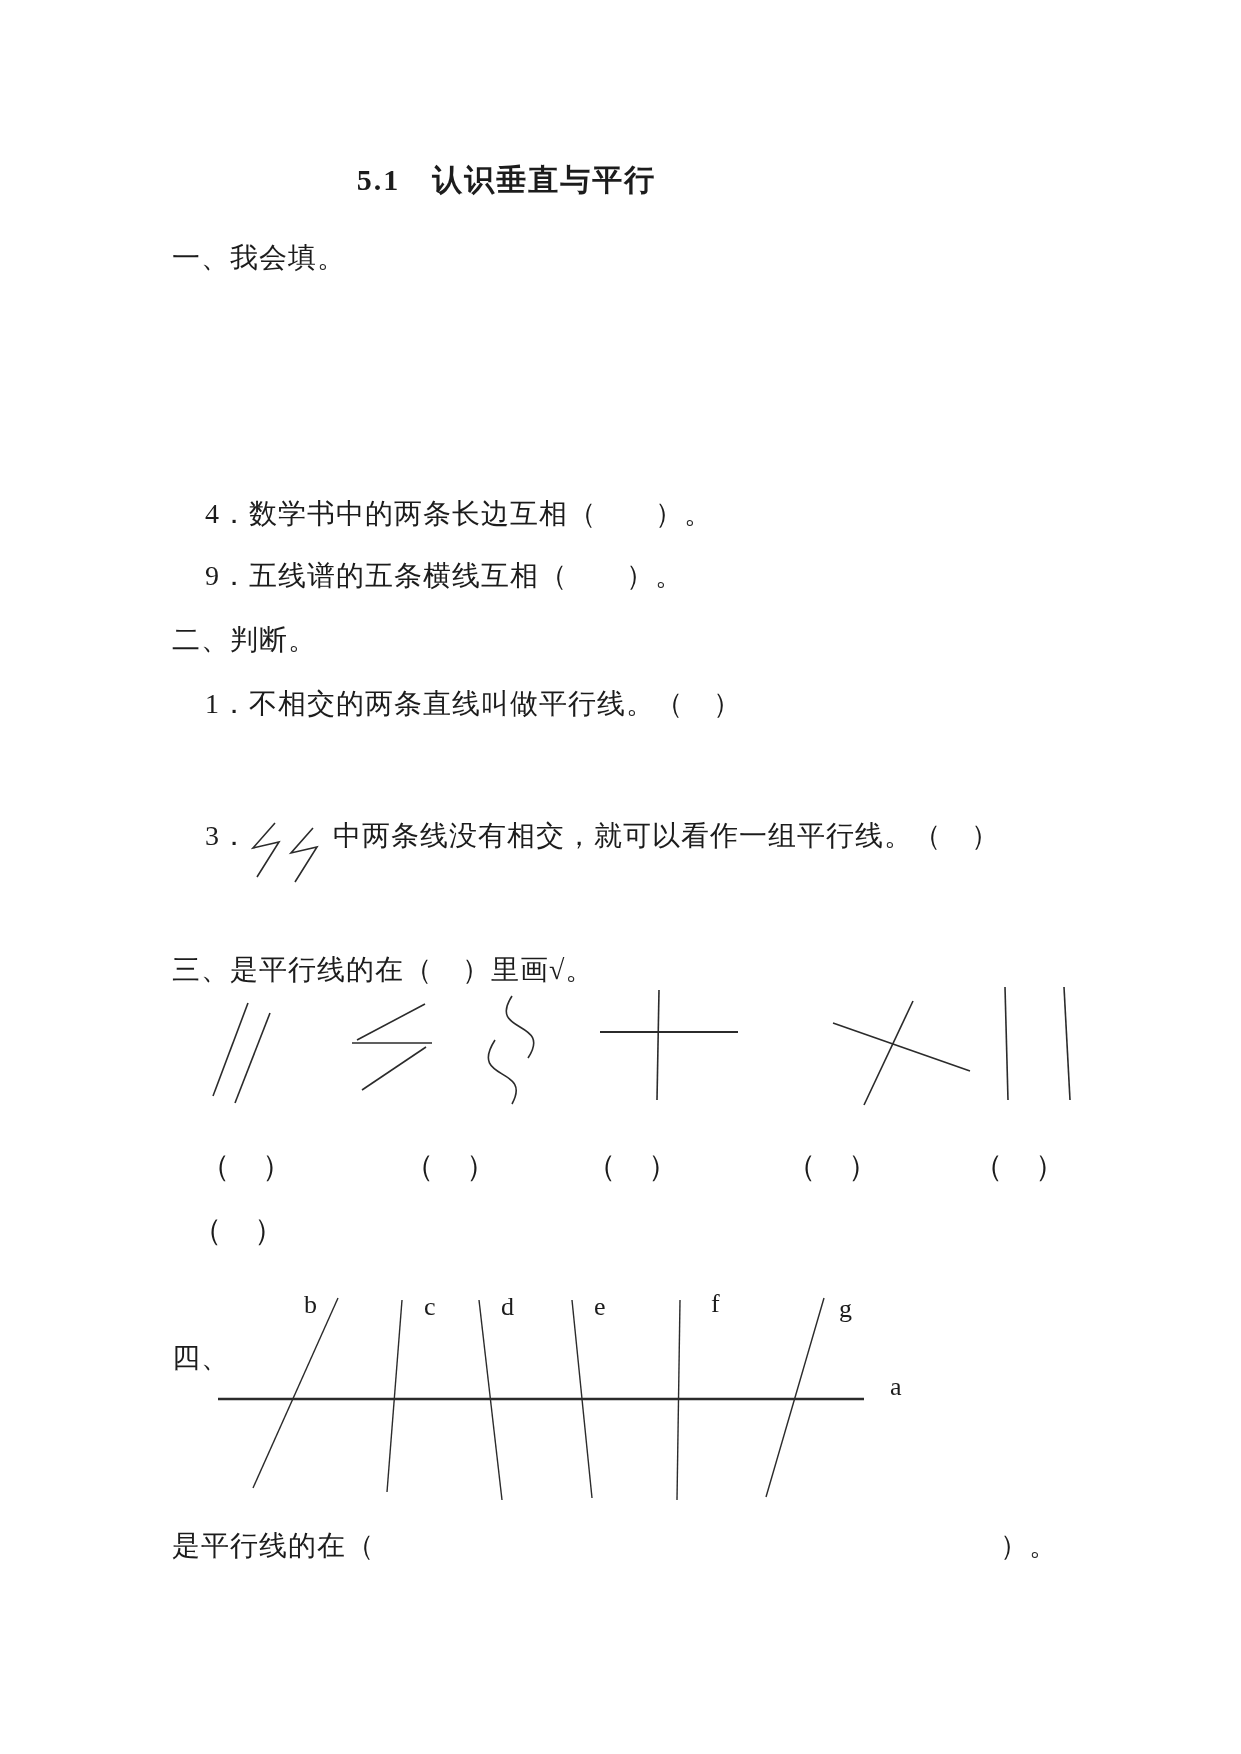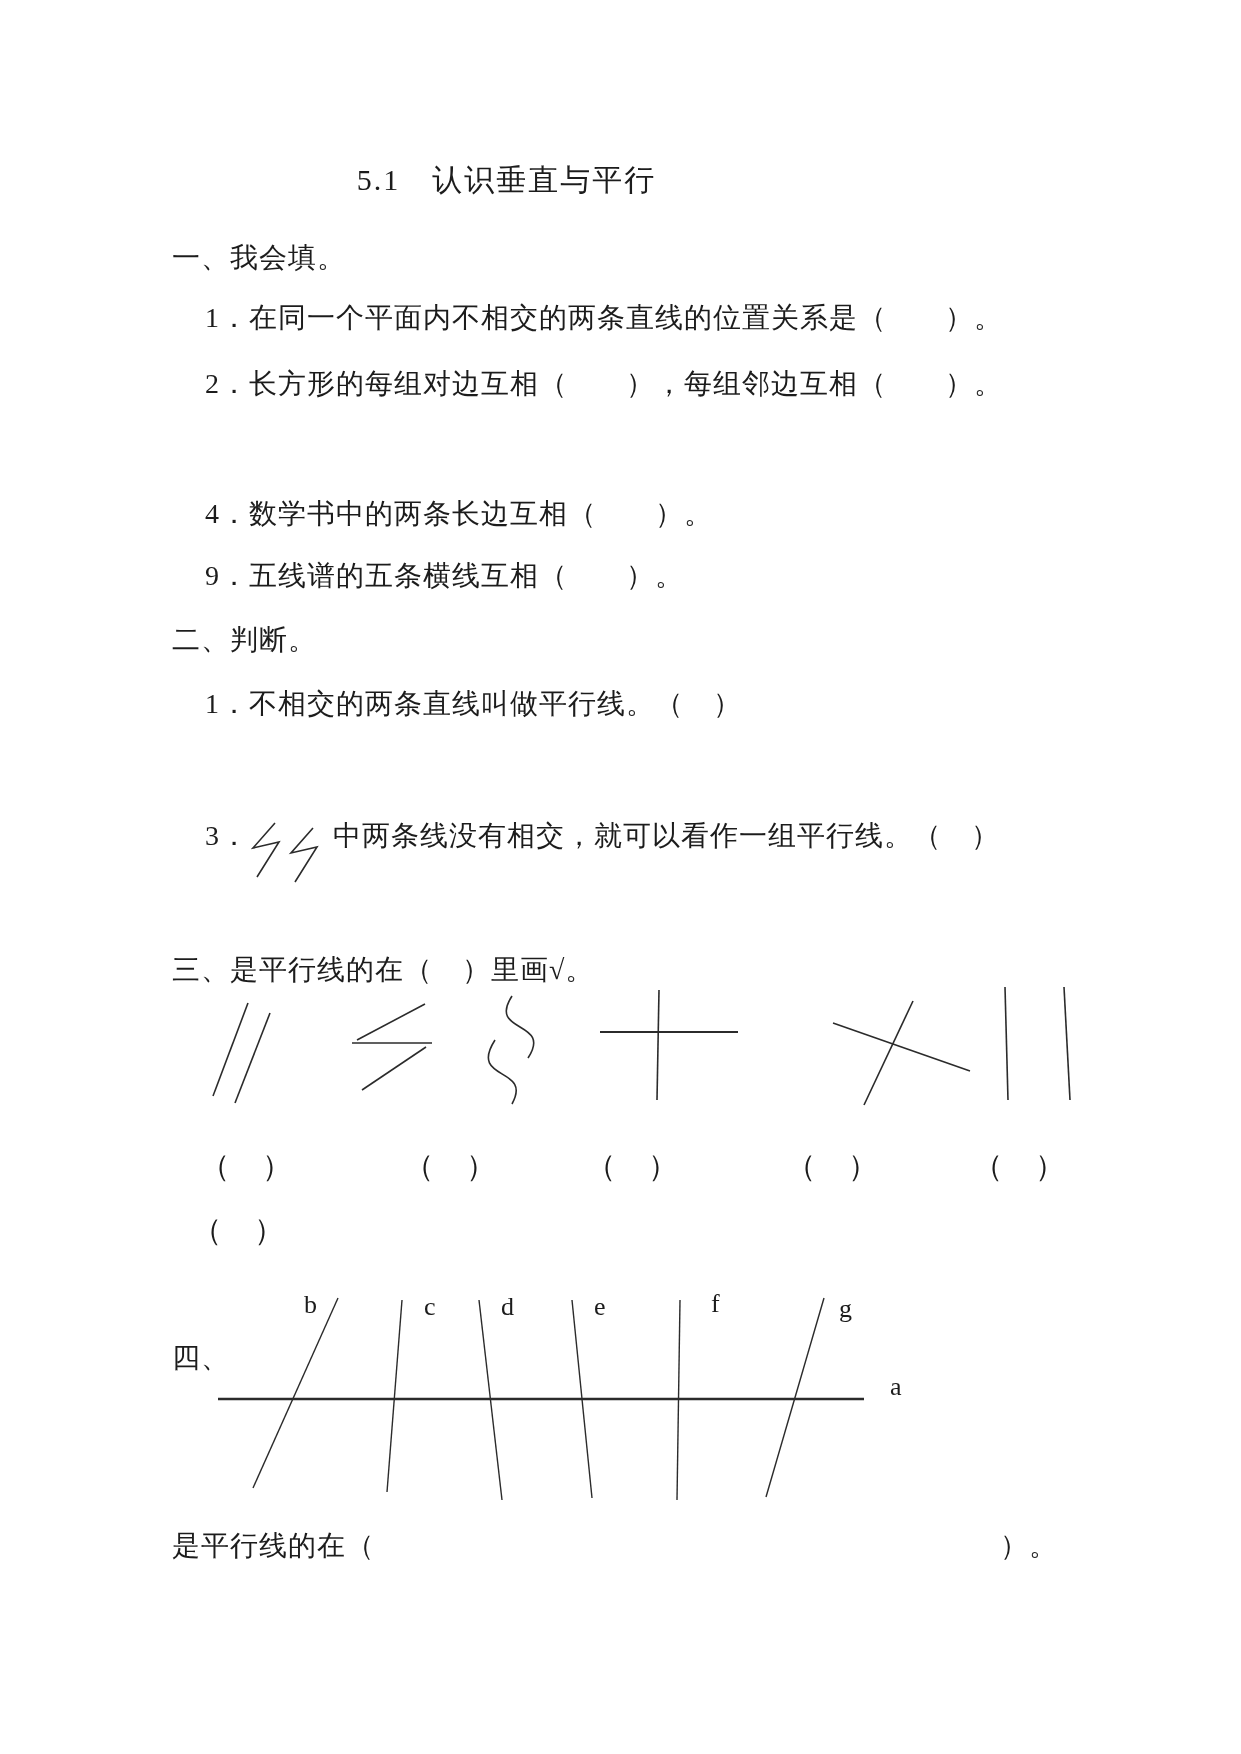--- a/index.html
+++ b/index.html
@@ -15,21 +15,21 @@
     position:absolute;
     font-size:28px;
     line-height:36px;
     white-space:pre;
     letter-spacing:1px;
   }
   .title{
     position:absolute;
     left:0;top:160px;width:1013px;
     text-align:center;
-    font-size:30px;font-weight:normal;
+    font-size:30px;font-weight:bold;
     letter-spacing:2px;
     white-space:pre;
   }
   .qrow{display:flex;align-items:flex-start;height:40px;}
   .qrow svg{flex:0 0 auto;}
   .fig{position:absolute;}
   .fig line,.fig path,.fig polyline{stroke:#2b2b2b;fill:none;}
   .paren{
     position:absolute;
     font-size:30px;line-height:40px;
@@ -43,22 +43,20 @@
   .zz{margin-top:3px;margin-right:4px;}
 </style>
 </head>
 <body>
 
 <div id="page">
 
   <div class="title">5.1　认识垂直与平行</div>
 
   <div class="tline" style="left:172px;top:240px">一、我会填。</div>
-  <div class="tline" style="left:205px;top:300px">1．在同一个平面内不相交的两条直线的位置关系是（　　）。</div>
-  <div class="tline" style="left:205px;top:366px">2．长方形的每组对边互相（　　），每组邻边互相（　　）。</div>
   <div class="tline" style="left:205px;top:496px">4．数学书中的两条长边互相（　　）。</div>
   <div class="tline" style="left:205px;top:558px">9．五线谱的五条横线互相（　　）。</div>
 
   <div class="tline" style="left:172px;top:622px">二、判断。</div>
   <div class="tline" style="left:205px;top:686px">1．不相交的两条直线叫做平行线。（　）</div>
 
   <div class="tline qrow" style="left:205px;top:818px">
     <span>3．</span>
     <svg class="zz" width="34" height="58" viewBox="0 0 34 58">
       <polyline points="26,2 4,27 30,21 8,56" fill="none" stroke="#2b2b2b" stroke-width="1.6"></polyline>

